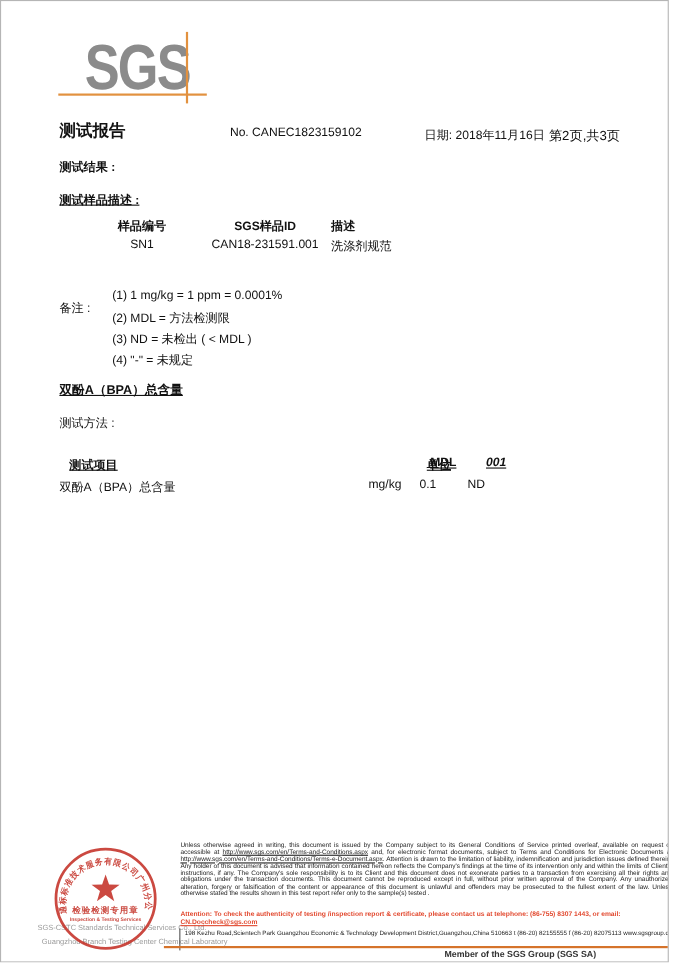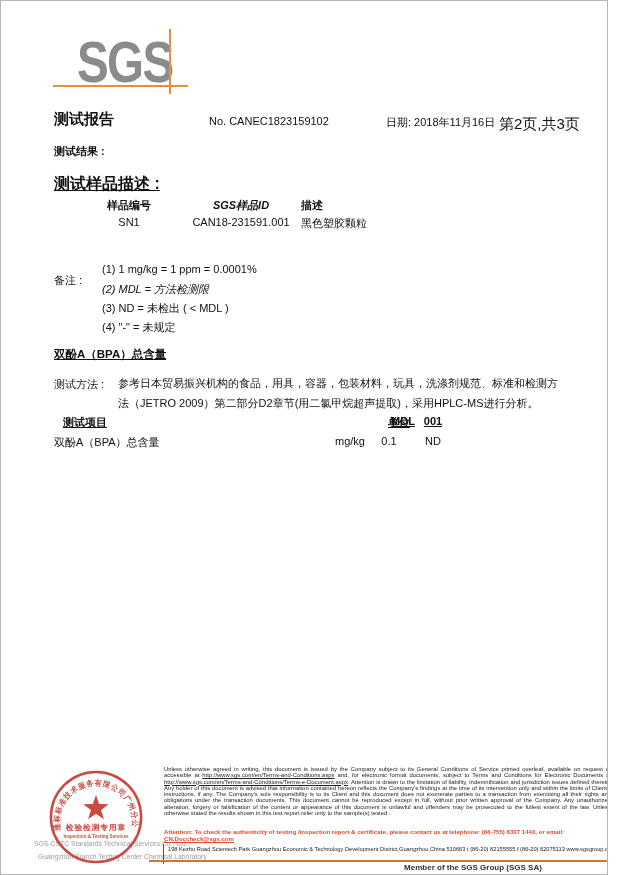--- a/index.html
+++ b/index.html
@@ -10,27 +10,27 @@
   }
   .abs{position:absolute;white-space:nowrap;}
   .ctr{transform:translateX(-50%);}
   .logo-text{left:76px;top:32px;font-size:58px;font-weight:bold;color:#8b8b8b;
     line-height:1;letter-spacing:-2px;transform:scaleX(.82);transform-origin:left top;}
   .logo-vline{left:168px;top:28px;width:2px;height:65px;background:#e2913f;}
   .logo-hline{left:52px;top:84px;width:135px;height:2px;background:#e2913f;}
   .doc-title{left:53px;top:109px;font-size:15px;font-weight:bold;}
   .report-no{left:208px;top:114px;font-size:11px;}
   .date{left:385px;top:114px;font-size:11px;}
-  .page-info{left:498px;top:114px;font-size:15px;}
+  .page-info{left:498px;top:114px;font-size:12px;}
   .results-label{left:53px;top:143px;font-size:11px;font-weight:bold;}
-  .sample-desc-label{left:53px;top:173px;font-size:16px;font-weight:bold;text-decoration:underline;}
+  .sample-desc-label{left:53px;top:173px;font-size:11px;font-weight:bold;text-decoration:underline;}
   .fs11{font-size:11px;}
   .bold{font-weight:bold;}
   .und{text-decoration:underline;}
-  .ital{}
+  .ital{font-style:italic;padding-left:36px;}
   .notes-label{left:53px;top:243px;font-size:11px;margin-top:29px;}
   .note-line{position:absolute;left:101px;font-size:11px;white-space:nowrap;}
   .bpa-title{left:53px;top:346px;font-size:11.5px;font-weight:bold;text-decoration:underline;}
   .method-label{left:53px;top:376px;font-size:11px;}
   .method-text{left:117px;top:372px;width:444px;font-size:11px;line-height:20px;white-space:normal;}
   .disclaimer{left:163px;top:765px;width:447px;font-size:5.9px;line-height:6.3px;
     text-align:justify;color:#222;white-space:normal;}
   .attention{left:163px;top:828px;width:447px;font-size:6.1px;line-height:6.8px;
     color:#e2492f;font-weight:bold;white-space:normal;}
   .company-line{color:#9b9b9b;font-size:6.8px;}
@@ -53,36 +53,35 @@
   <div class="abs doc-title">测试报告</div>
   <div class="abs report-no">No. CANEC1823159102</div>
   <div class="abs date">日期: 2018年11月16日</div>
   <div class="abs page-info">第2页,共3页</div>
 
   <div class="abs results-label">测试结果 :</div>
 
   <div class="abs sample-desc-label">测试样品描述 :</div>
 
   <div class="abs fs11 bold ctr" style="left:128px;top:197px;">样品编号</div>
-  <div class="abs fs11 bold ctr" style="left:240px;top:197px;font-style:italic;">SGS样品ID</div>
+  <div class="abs fs11 bold ctr" style="left:240px;top:197px;">SGS样品ID</div>
   <div class="abs fs11 bold" style="left:300px;top:197px;">描述</div>
 
   <div class="abs fs11 ctr" style="left:128px;top:215px;">SN1</div>
   <div class="abs fs11 ctr" style="left:240px;top:215px;">CAN18-231591.001</div>
-  <div class="abs fs11" style="left:300px;top:215px;">黑色塑胶颗粒</div>
+  <div class="abs fs11" style="left:300px;top:215px;">洗涤剂规范</div>
 
   <div class="abs notes-label">备注 :</div>
   <div class="note-line" style="top:262px;">(1) 1 mg/kg = 1 ppm = 0.0001%</div>
-  <div class="note-line" style="top:281px;font-style:italic;">(2) MDL = 方法检测限</div>
+  <div class="note-line" style="top:281px;">(2) MDL = 方法检测限</div>
   <div class="note-line" style="top:300px;">(3) ND = 未检出 ( &lt; MDL )</div>
   <div class="note-line" style="top:319px;">(4) "-" = 未规定</div>
 
   <div class="abs bpa-title">双酚A（BPA）总含量</div>
   <div class="abs method-label">测试方法 :</div>
-  <div class="abs method-text">参考日本贸易振兴机构的食品，用具，容器，包装材料，玩具，洗涤剂规范、标准和检测方法（JETRO 2009）第二部分D2章节(用二氯甲烷超声提取)，采用HPLC-MS进行分析。</div>
 
   <div class="abs fs11 bold und" style="left:62px;top:414px;">测试项目</div>
   <div class="abs fs11 bold und ctr" style="left:358px;top:414px;margin-left:40px;">单位</div>
   <div class="abs fs11 bold und ctr" style="left:388px;top:414px;padding-left:28px;">MDL</div>
   <div class="abs fs11 bold und ital ctr" style="left:432px;top:414px;">001</div>
 
   <div class="abs fs11" style="left:53px;top:434px;">双酚A（BPA）总含量</div>
   <div class="abs fs11 ctr" style="left:349px;top:434px;">mg/kg</div>
   <div class="abs fs11 ctr" style="left:388px;top:434px;">0.1</div>
   <div class="abs fs11 ctr" style="left:432px;top:434px;">ND</div>

